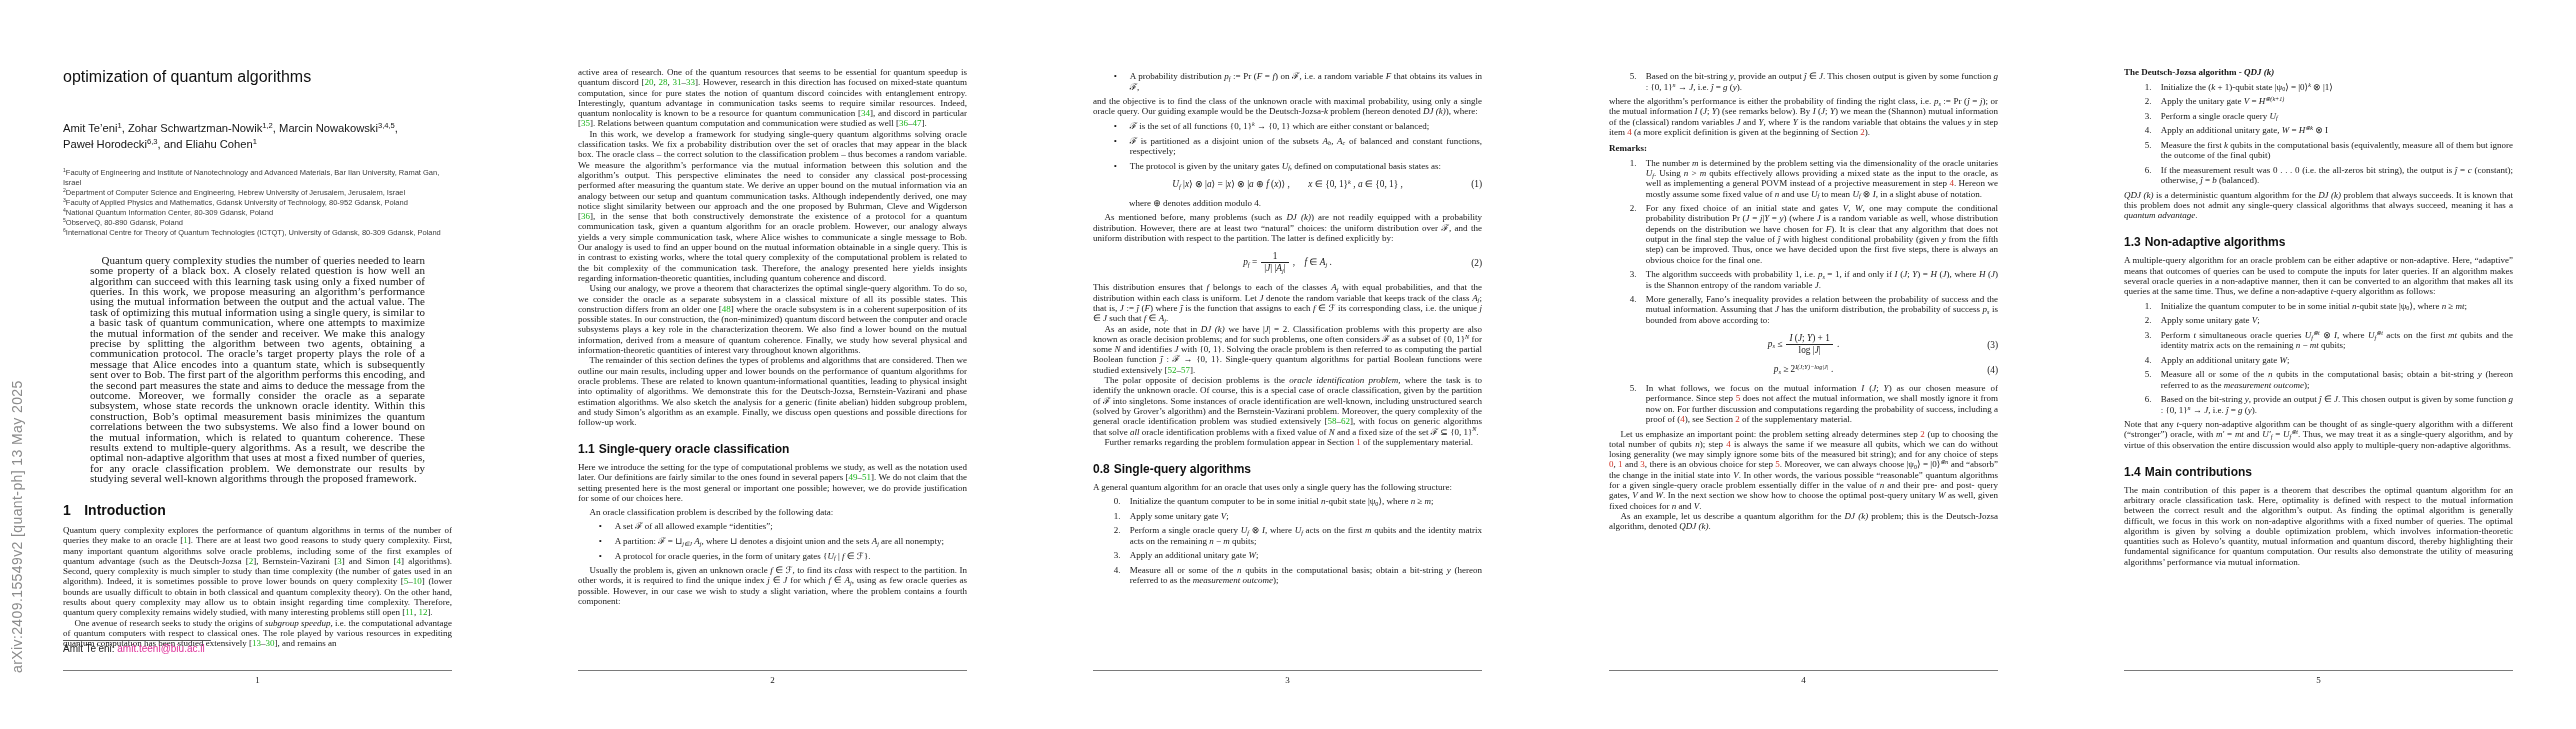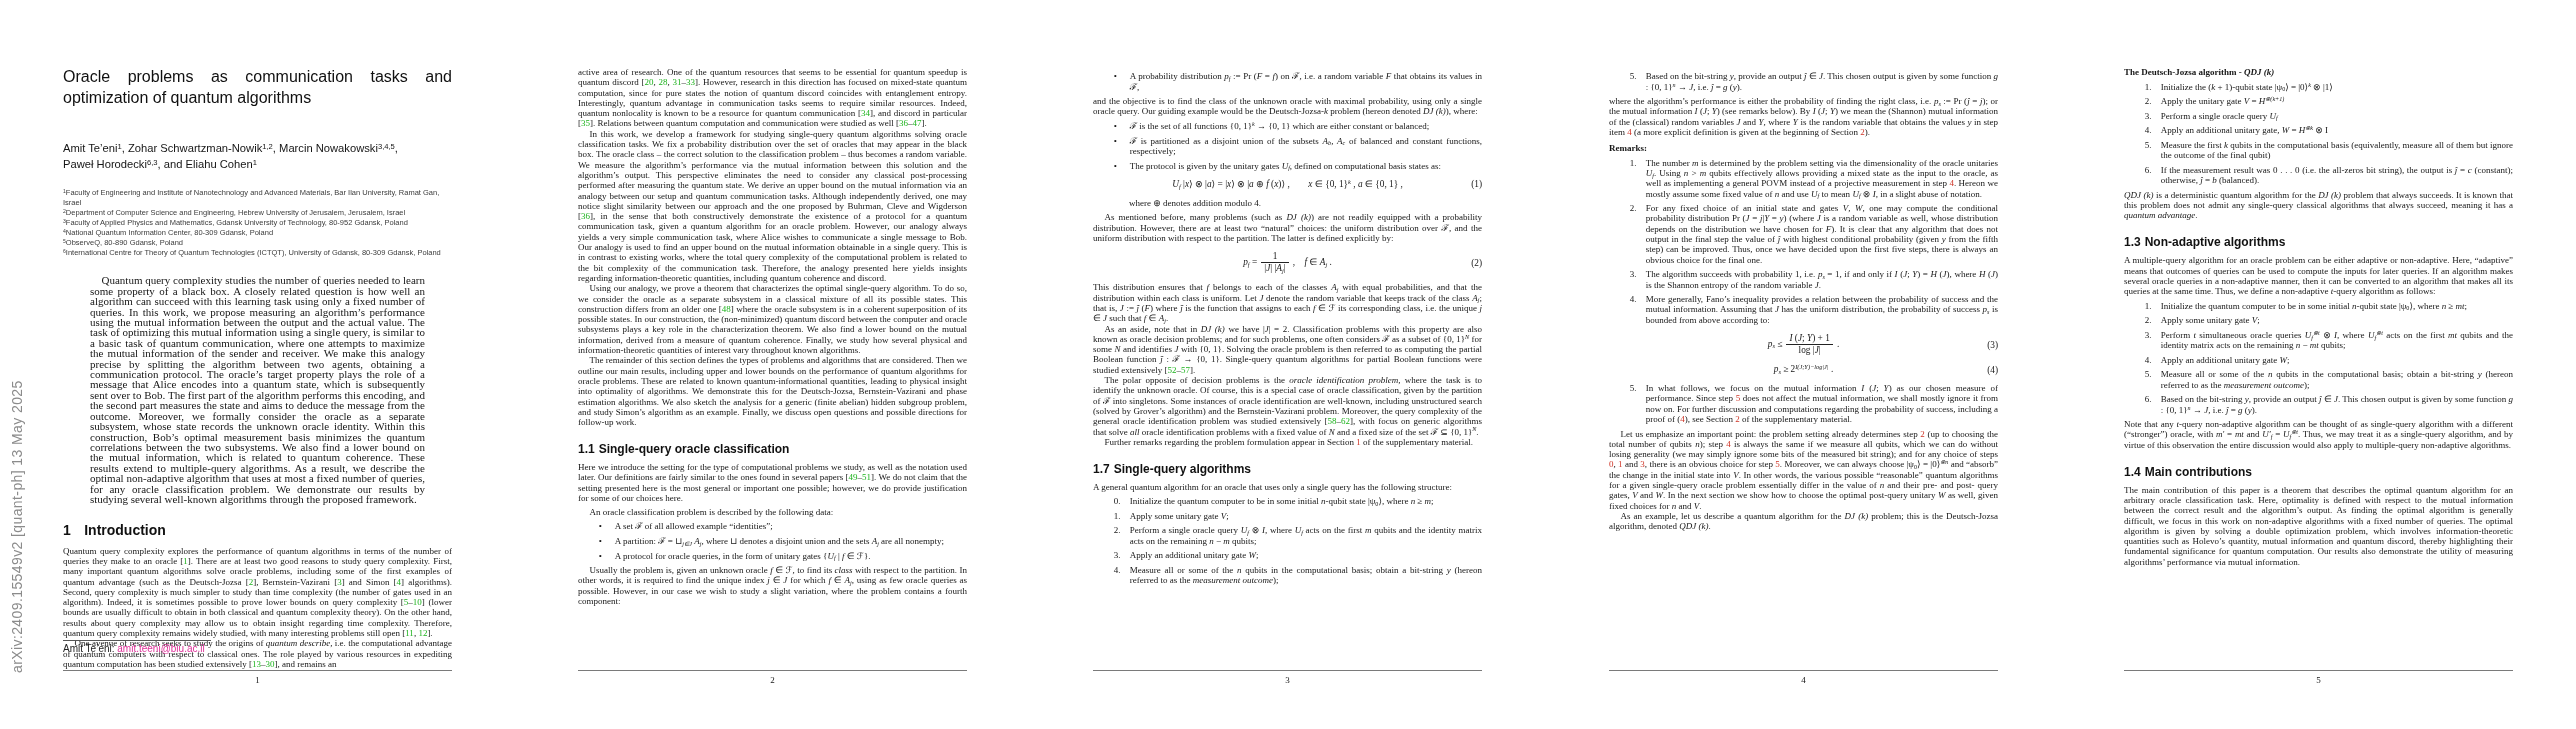--- a/index.html
+++ b/index.html
@@ -53,42 +53,41 @@
 </style>
 </head>
 <body>
 
 <div id="canvas">
 
   <div class="page" style="left:0">
     <div class="watermark">arXiv:2409.15549v2  [quant-ph]  13 May 2025</div>
     <div class="col">
       <div class="title">
-        <div class="l1">Oracle problems as communication tasks and</div>
         <div class="l2">optimization of quantum algorithms</div>
       </div>
       <div class="authors">
         <div>Amit Te’eni<span class="sup">1</span>, Zohar Schwartzman-Nowik<span class="sup">1,2</span>, Marcin Nowakowski<span class="sup">3,4,5</span>,</div>
         <div>Paweł Horodecki<span class="sup">6,3</span>, and Eliahu Cohen<span class="sup">1</span></div>
       </div>
       <div class="affils">
         <div><span class="sup">1</span>Faculty of Engineering and Institute of Nanotechnology and Advanced Materials, Bar Ilan University, Ramat Gan, Israel</div>
         <div><span class="sup">2</span>Department of Computer Science and Engineering, Hebrew University of Jerusalem, Jerusalem, Israel</div>
         <div><span class="sup">3</span>Faculty of Applied Physics and Mathematics, Gdansk University of Technology, 80-952 Gdansk, Poland</div>
         <div><span class="sup">4</span>National Quantum Information Center, 80-309 Gdansk, Poland</div>
         <div><span class="sup">5</span>ObserveQ, 80-890 Gdansk, Poland</div>
         <div><span class="sup">6</span>International Centre for Theory of Quantum Technologies (ICTQT), University of Gdansk, 80-309 Gdansk, Poland</div>
       </div>
       <p class="abstract ind">Quantum query complexity studies the number of queries needed to learn some property of a black box. A closely related question is how well an algorithm can succeed with this learning task using only a fixed number of queries. In this work, we propose measuring an algorithm’s performance using the mutual information between the output and the actual value. The task of optimizing this mutual information using a single query, is similar to a basic task of quantum communication, where one attempts to maximize the mutual information of the sender and receiver. We make this analogy precise by splitting the algorithm between two agents, obtaining a communication protocol. The oracle’s target property plays the role of a message that Alice encodes into a quantum state, which is subsequently sent over to Bob. The first part of the algorithm performs this encoding, and the second part measures the state and aims to deduce the message from the outcome. Moreover, we formally consider the oracle as a separate subsystem, whose state records the unknown oracle identity. Within this construction, Bob’s optimal measurement basis minimizes the quantum correlations between the two subsystems. We also find a lower bound on the mutual information, which is related to quantum coherence. These results extend to multiple-query algorithms. As a result, we describe the optimal non-adaptive algorithm that uses at most a fixed number of queries, for any oracle classification problem. We demonstrate our results by studying several well-known algorithms through the proposed framework.</p>
       <div class="sec1">
         <span>1</span>
         <span>Introduction</span>
       </div>
       <p class="body">Quantum query complexity explores the performance of quantum algorithms in terms of the number of queries they make to an oracle [<span class="g">1</span>]. There are at least two good reasons to study query complexity. First, many important quantum algorithms solve oracle problems, including some of the first examples of quantum advantage (such as the Deutsch-Jozsa [<span class="g">2</span>], Bernstein-Vazirani [<span class="g">3</span>] and Simon [<span class="g">4</span>] algorithms). Second, query complexity is much simpler to study than time complexity (the number of gates used in an algorithm). Indeed, it is sometimes possible to prove lower bounds on query complexity [<span class="g">5</span>–<span class="g">10</span>] (lower bounds are usually difficult to obtain in both classical and quantum complexity theory). On the other hand, results about query complexity may allow us to obtain insight regarding time complexity. Therefore, quantum query complexity remains widely studied, with many interesting problems still open [<span class="g">11</span>, <span class="g">12</span>].</p>
-      <p class="body ind">One avenue of research seeks to study the origins of <span class="i">quantum describe</span>, i.e. the computational advantage of quantum computers with respect to classical ones. The role played by various resources in expediting quantum computation has been studied extensively [<span class="g">13</span>–<span class="g">30</span>], and remains an</p>
+      <p class="body ind">One avenue of research seeks to study the origins of <span class="i">subgroup speedup</span>, i.e. the computational advantage of quantum computers with respect to classical ones. The role played by various resources in expediting quantum computation has been studied extensively [<span class="g">13</span>–<span class="g">30</span>], and remains an</p>
     </div>
     <div class="footnote">
       <div class="fnrule"></div>
       <div>Amit Te’eni: <span class="lnk">amit.teeni@biu.ac.il</span></div>
     </div>
     <div class="footer">
       <div class="frule"></div>
       <div class="pnum">1</div>
     </div>
   </div>
@@ -158,21 +157,21 @@
       <p class="body ind sp">As mentioned before, many problems (such as <span class="i">DJ (k)</span>) are not readily equipped with a probability distribution. However, there are at least two “natural” choices: the uniform distribution over ℱ, and the uniform distribution with respect to the partition. The latter is defined explicitly by:</p>
       <div class="eq">
         <span><span class="i">p</span><span class="sub i">f</span> = <span class="frac"><span class="fr-n">1</span><span class="fr-d">|<span class="i">J</span>| |<span class="i">A</span><span class="sub i">j</span>|</span></span> ,  <span class="i">f</span> ∈ <span class="i">A</span><span class="sub i">j</span> .</span>
         <span class="eq-tag">(2)</span>
       </div>
       <p class="body">This distribution ensures that <span class="i">f</span> belongs to each of the classes <span class="i">A</span><span class="sub i">j</span> with equal probabilities, and that the distribution within each class is uniform. Let <span class="i">J</span> denote the random variable that keeps track of the class <span class="i">A</span><span class="sub i">j</span>; that is, <span class="i">J</span> := <span class="i">j̄</span> (<span class="i">F</span>) where <span class="i">j̄</span> is the function that assigns to each <span class="i">f</span> ∈ ℱ its corresponding class, i.e. the unique <span class="i">j</span> ∈ <span class="i">J</span> such that <span class="i">f</span> ∈ <span class="i">A</span><span class="sub i">j</span>.</p>
       <p class="body ind">As an aside, note that in <span class="i">DJ (k)</span> we have |<span class="i">J</span>| = 2. Classification problems with this property are also known as oracle decision problems; and for such problems, one often considers ℱ as a subset of {0, 1}<span class="sup i">N</span> for some <span class="i">N</span> and identifies <span class="i">J</span> with {0, 1}. Solving the oracle problem is then referred to as computing the partial Boolean function <span class="i">j̄</span> : ℱ → {0, 1}. Single-query quantum algorithms for partial Boolean functions were studied extensively [<span class="g">52</span>–<span class="g">57</span>].</p>
       <p class="body ind">The polar opposite of decision problems is the <span class="i">oracle identification problem</span>, where the task is to identify the unknown oracle. Of course, this is a special case of oracle classification, given by the partition of ℱ into singletons. Some instances of oracle identification are well-known, including unstructured search (solved by Grover’s algorithm) and the Bernstein-Vazirani problem. Moreover, the query complexity of the general oracle identification problem was studied extensively [<span class="g">58</span>–<span class="g">62</span>], with focus on generic algorithms that solve <span class="i">all</span> oracle identification problems with a fixed value of <span class="i">N</span> and a fixed size of the set ℱ ⊆ {0, 1}<span class="sup i">N</span>.</p>
       <p class="body ind">Further remarks regarding the problem formulation appear in Section <span class="r">1</span> of the supplementary material.</p>
       <div class="sec2">
-        <span>1.7</span>
+        <span>0.8</span>
         <span>Single-query algorithms</span>
       </div>
       <p class="body">A general quantum algorithm for an oracle that uses only a single query has the following structure:</p>
       <div>
           <div class="li">
             <span class="ln">0.</span>
             <div class="lb">Initialize the quantum computer to be in some initial <span class="i">n</span>-qubit state |ψ<span class="sub">0</span>⟩, where <span class="i">n</span> ≥ <span class="i">m</span>;</div>
           </div>
           <div class="li">
             <span class="ln">1.</span>

